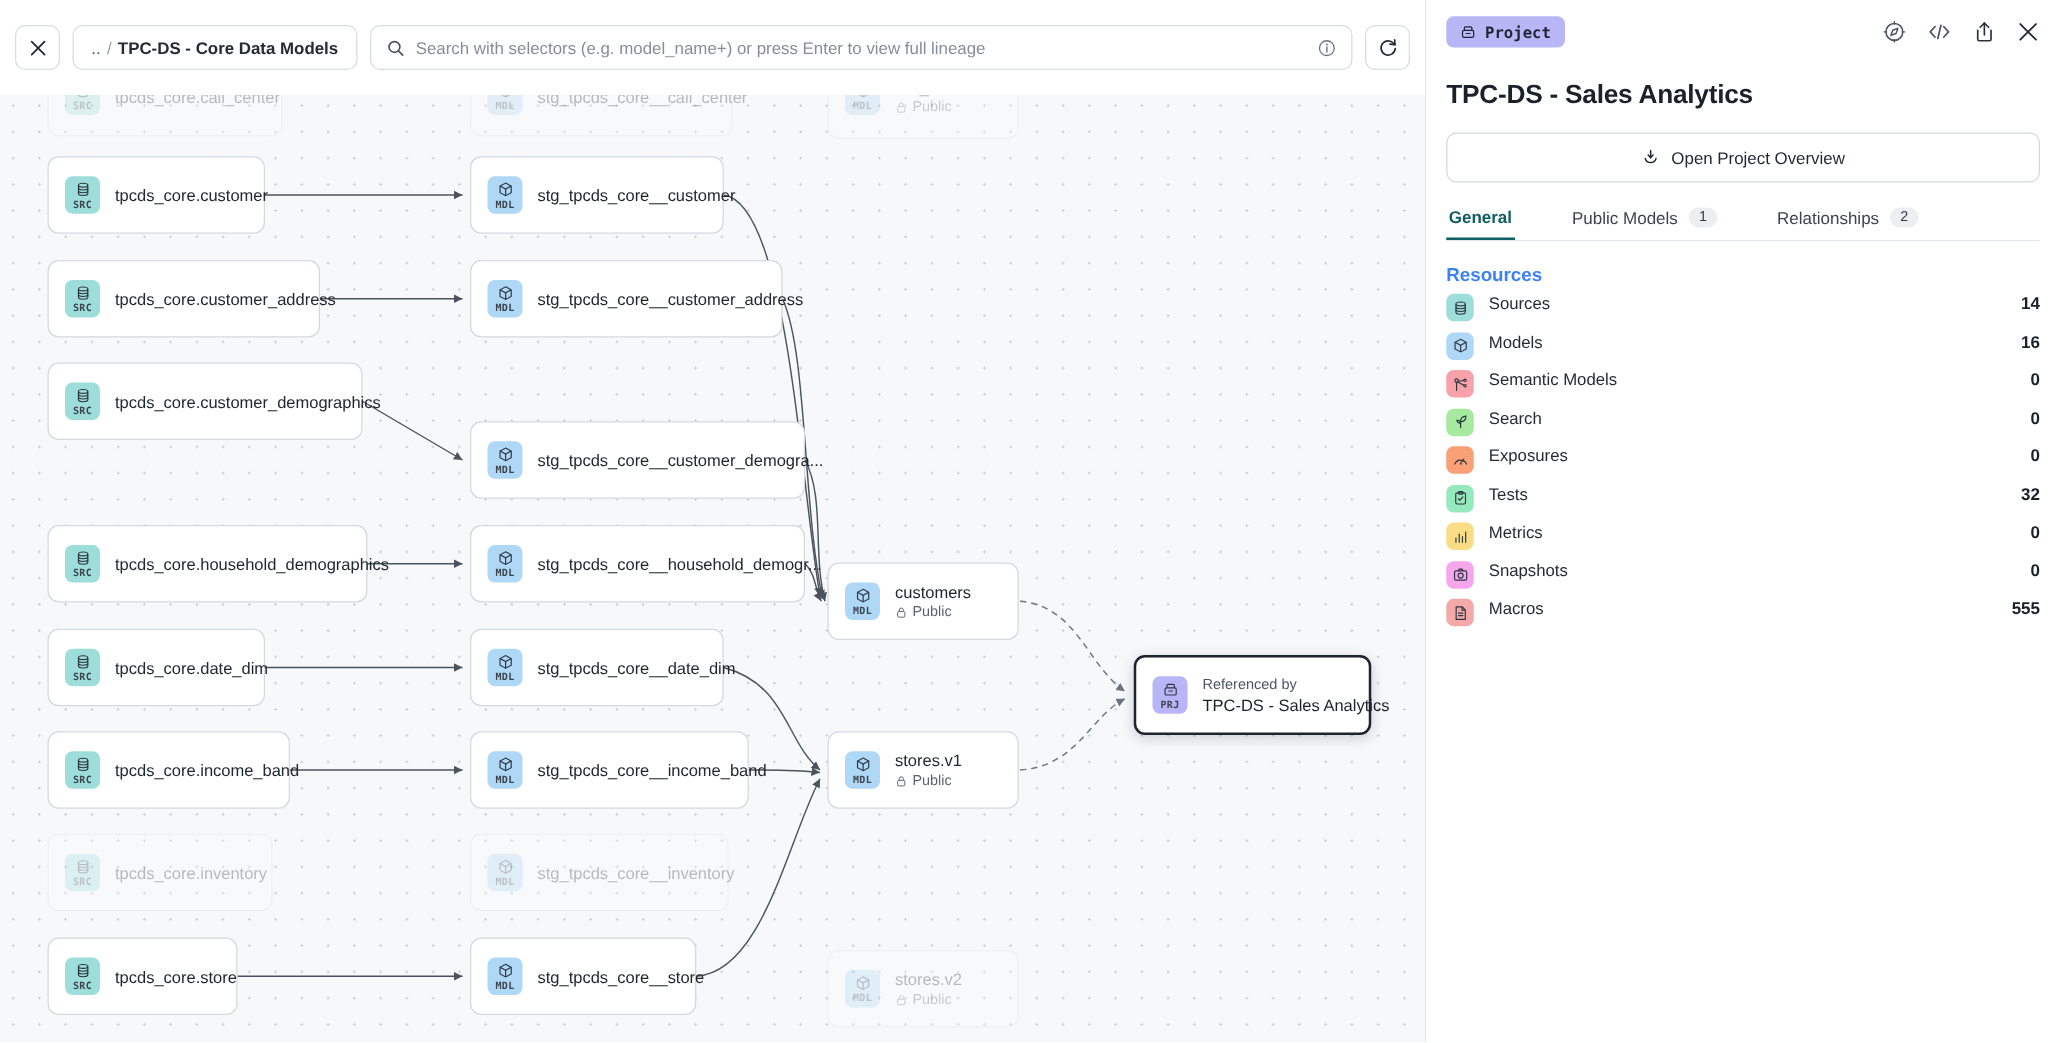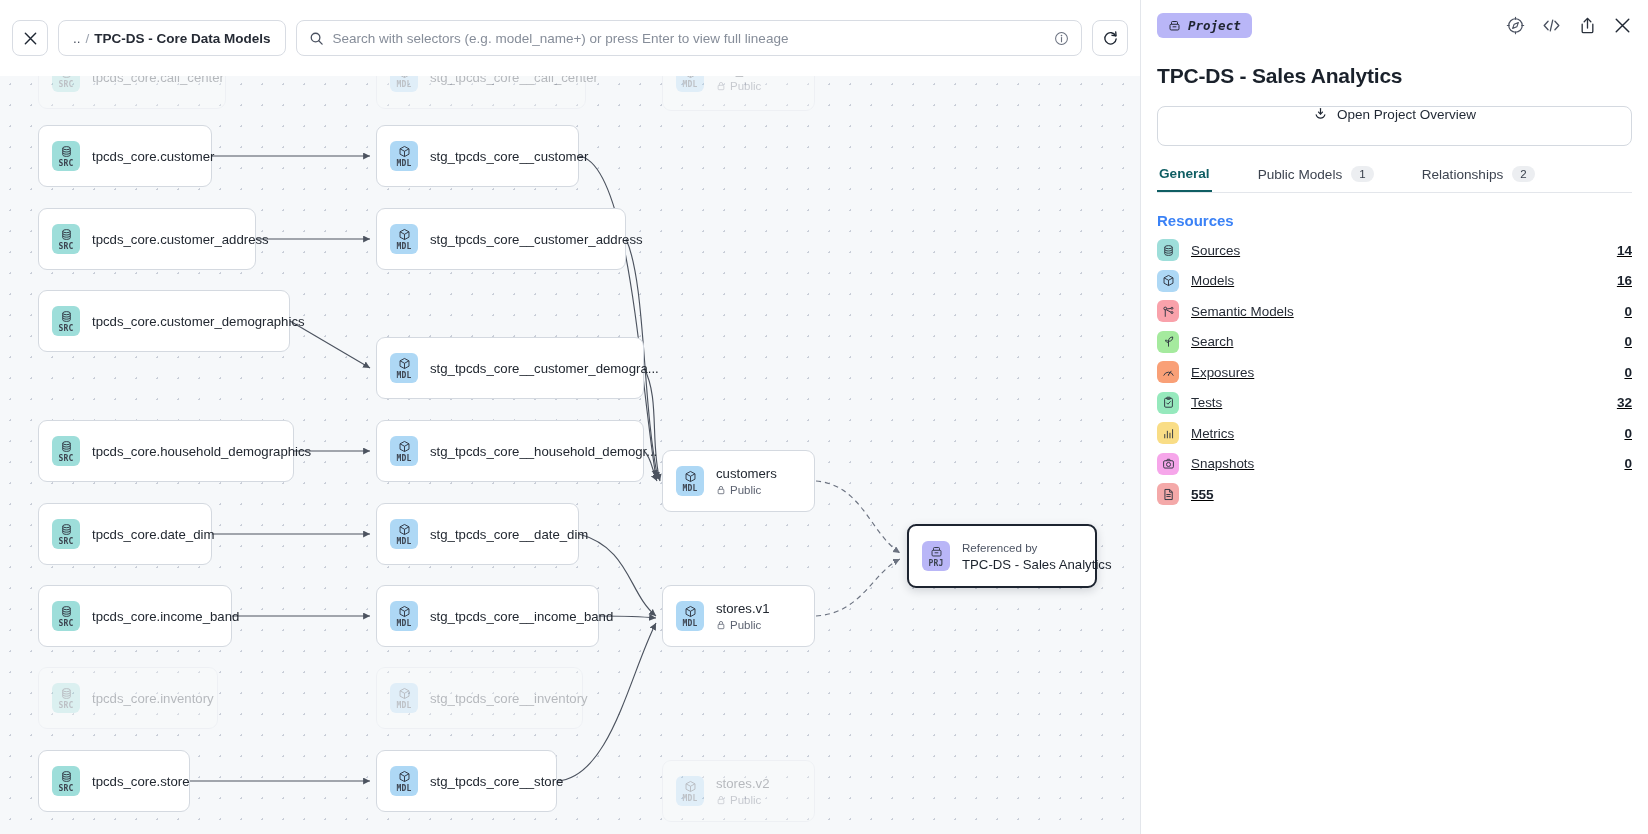--- a/index.html
+++ b/index.html
@@ -90,39 +90,39 @@
   .ntitle { font-size: 13.2px; color: #1b222c; white-space: nowrap; }
 
   
   #right {
     width: 508px; height: 834px; background: #ffffff;
     border-left: 1px solid #e3e6eb;
     position: relative; display: flex; flex-direction: column;
   }
   #panel-head {
     display: flex; align-items: center; justify-content: space-between;
-    padding: 4px 16px 0 16px; height: 46px; font-style: italic;
+    padding: 4px 16px 0 16px; height: 46px;
   }
   .chip {
     display: inline-flex; align-items: center; gap: 7px;
     background: #b9b6f7; color: #1f2430; border-radius: 6px;
     padding: 5px 11px; font-size: 12.5px; font-weight: 600;
     font-family: "DejaVu Sans Mono", monospace; cursor: pointer;
   }
   .head-icons { display: flex; align-items: center; gap: 16px; }
   .hicon { cursor: pointer; display: flex; align-items: center; justify-content: center; }
   #panel-title {
     font-size: 21px; font-weight: 700; color: #1a212b;
     padding: 18px 16px 0 16px; letter-spacing: -0.2px;
   }
   #panel-sub { font-size: 12.7px; color: #4d5463; padding: 7px 16px 0 16px; }
   .overview-btn {
     margin: 18px 16px 0 16px; height: 40px;
     border: 1px solid #d4d9e0; border-radius: 8px; background: #fff;
-    display: flex; justify-content: center; gap: 9px;
+    display: flex; align-items: center; justify-content: center; gap: 9px;
     font-size: 13.5px; color: #1f2733; cursor: pointer;
   }
   #tabs {
     display: flex; align-items: flex-start; gap: 44px;
     margin: 20px 16px 0 16px; border-bottom: 1px solid #e3e6eb;
   }
   .tab {
     display: flex; align-items: center; gap: 9px;
     padding: 0 2px 9px 2px; font-size: 13.6px; color: #3c434f;
     cursor: pointer; border-bottom: 2.5px solid transparent; margin-bottom: -1px;
@@ -130,21 +130,21 @@
   .tab.active { color: #0f5e63; font-weight: 700; border-bottom-color: #0f5e63; }
   .tab .count {
     background: #eceef1; color: #363d49; border-radius: 10px;
     font-size: 11.5px; padding: 2px 8px; min-width: 22px; text-align: center;
   }
   #res-title {
     font-size: 15px; font-weight: 700; color: #3b82f6; padding: 19px 4px 0 16px;
   }
   #res-list { padding: 6px 16px 0 16px; }
   .res-row {
-    display: flex; align-items: center; height: 30.5px; gap: 12px; cursor: pointer; text-decoration: underline;
+    display: flex; height: 30.5px; gap: 12px; cursor: pointer;
   }
   .res-ico {
     width: 22px; height: 22px; border-radius: 6px; flex: 0 0 auto;
     display: flex; align-items: center; justify-content: center;
   }
   .res-name { flex: 1; font-size: 13.4px; color: #262c36; }
   .res-val { font-size: 13.6px; color: #1a212b; font-weight: 700; }
 </style>
 </head>
 <body>
@@ -721,17 +721,18 @@
           <span class="res-val">0</span>
         </div>
         <div class="res-row">
           <span class="res-ico" style="background:#f4a9a9">
             <svg width="13" height="13" viewBox="0 0 16 16">
               <path d="M3.6,1.8 L9.6,1.8 L12.6,4.9 L12.6,14.2 L3.6,14.2 Z" stroke="#2e3540" stroke-width="1.15" fill="none"></path>
               <path d="M9.4,1.9 L9.4,5.1 L12.5,5.1" stroke="#2e3540" stroke-width="1.15" fill="none"></path>
               <path d="M5.9,8 L10.2,8 M5.9,10.4 L10.2,10.4" stroke="#2e3540" stroke-width="1.15" fill="none" stroke-linecap="round"></path>
             </svg>
           </span>
+          <span class="res-name">Macros</span>
           <span class="res-val">555</span>
         </div>
       </div>
   </div>
 </div>
 
 </body></html>

